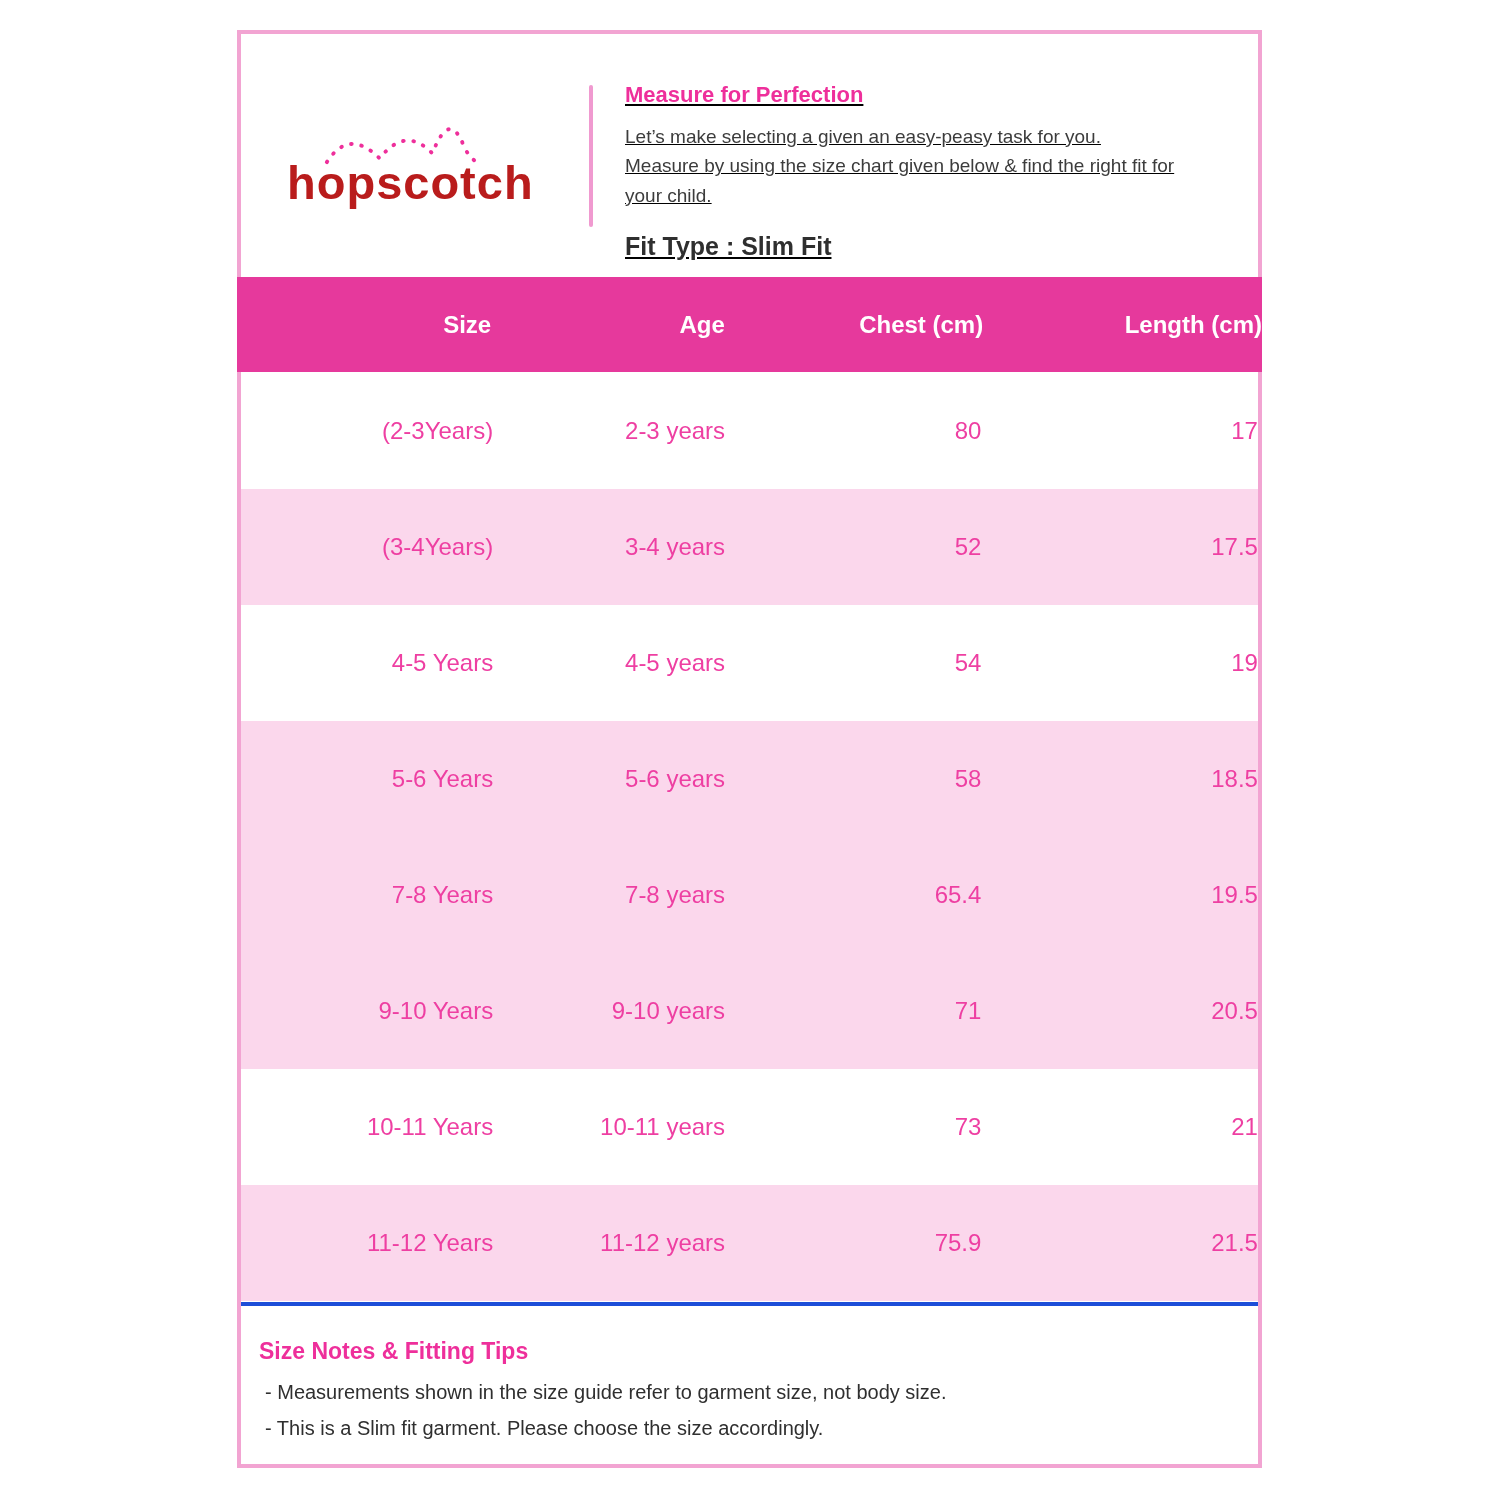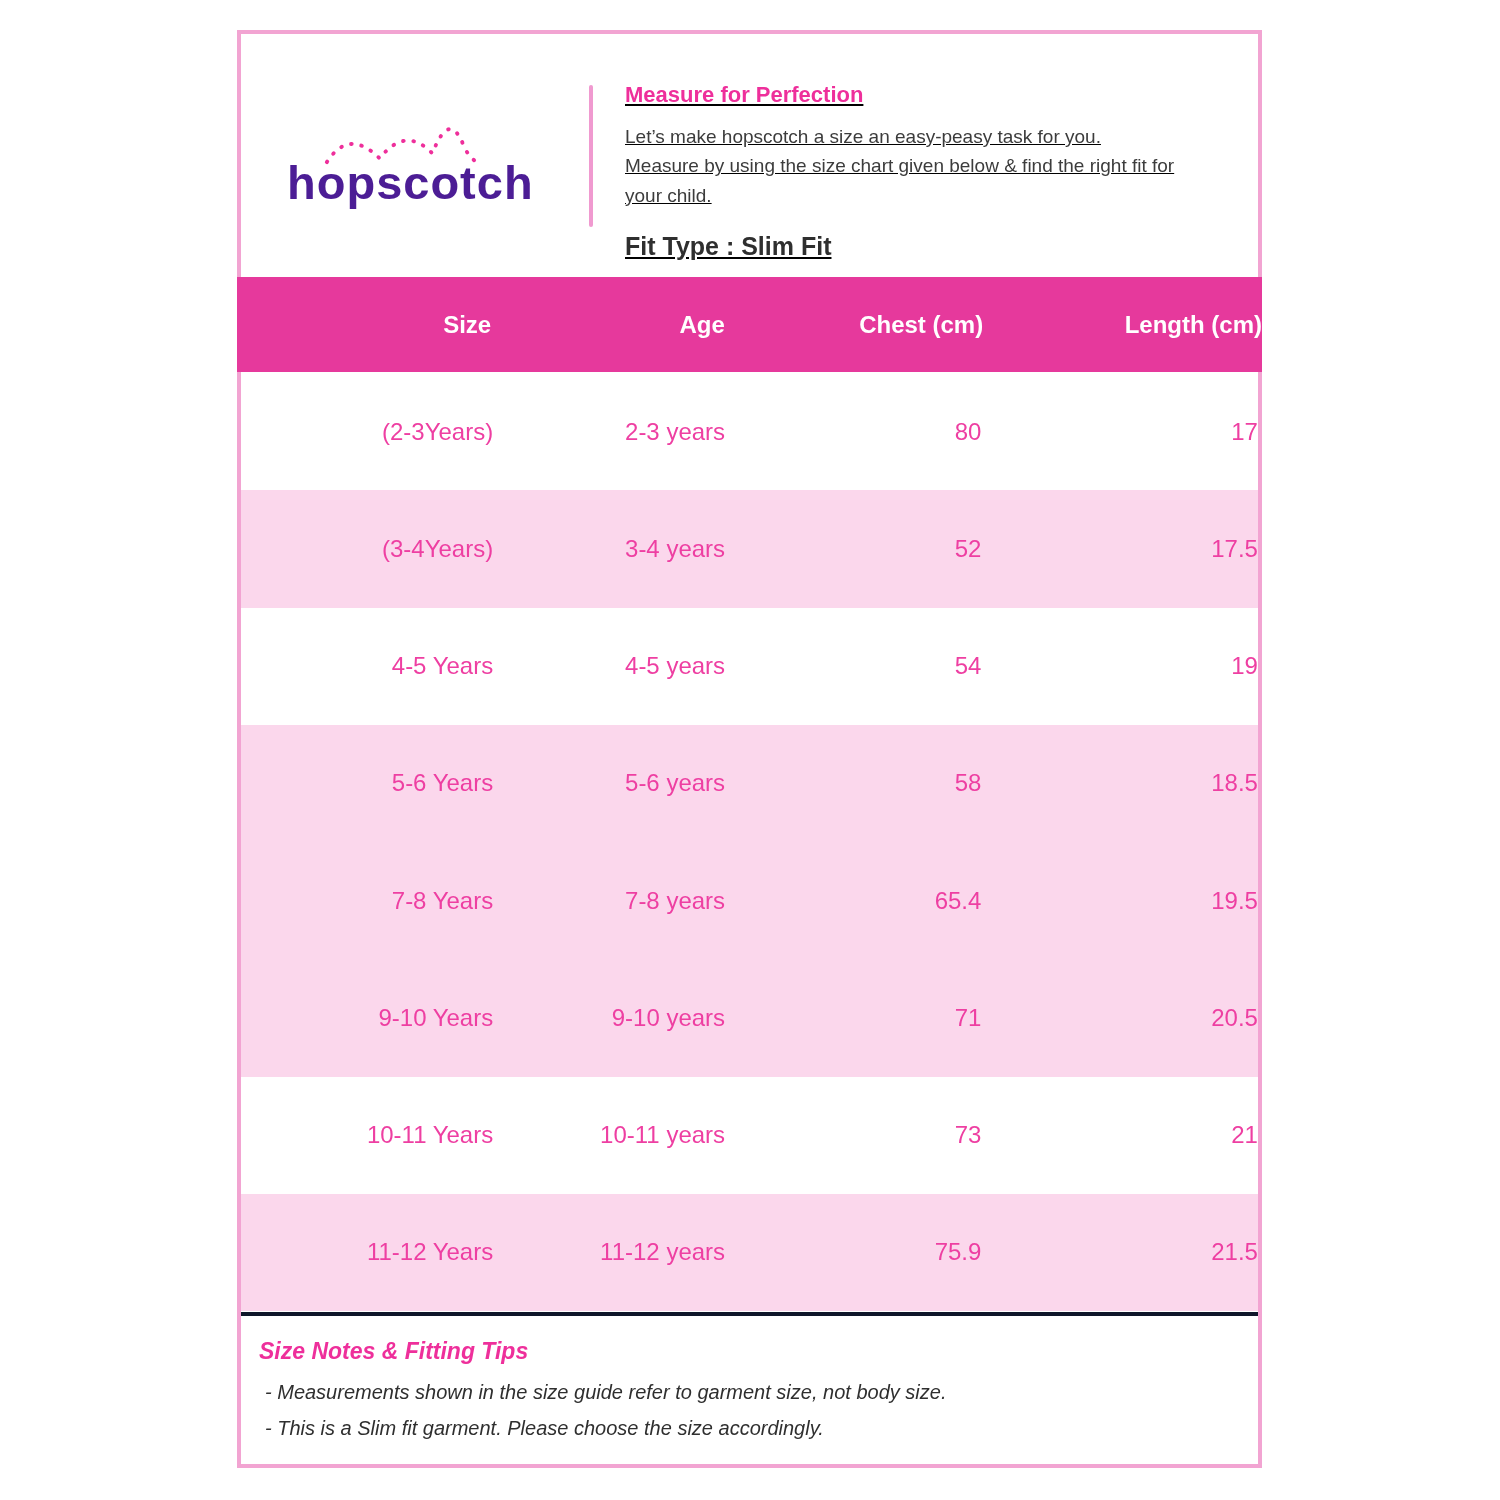--- a/index.html
+++ b/index.html
@@ -45,21 +45,21 @@
     margin-top: 8px;
   }
   .logo-arcs {
     margin-left: 34px;
     margin-bottom: -8px;
   }
   .logo-text {
     font-size: 47px;
     font-weight: 600;
     letter-spacing: 1px;
-    color: #4c1d95;
+    color: #b91c1c;
     line-height: 1;
   }
 
   .v-divider {
     width: 4px;
     height: 142px;
     background: #f09ad0;
     border-radius: 2px;
     flex: 0 0 auto;
     margin-left: 42px;
@@ -127,25 +127,24 @@
 
   .cell { text-align: right; box-sizing: border-box; }
   .c0 { width: 24.8%; }
   .c1 { width: 22.8%; }
   .c2 { width: 25.2%; }
   .c3 { width: 27.2%; }
 
   
   .notes {
     flex: 0 0 auto;
-    border-top: 4px solid #0f172a;
+    border-top: 4px solid #1d4ed8;
     background: #ffffff;
     box-sizing: border-box;
-    padding: 22px 24px 24px 18px;
-    font-style: italic;
+    padding: 32px 24px 24px 18px;
   }
   .notes-heading {
     color: #ee2f9b;
     font-size: 23px;
     font-weight: 700;
     margin-bottom: 16px;
   }
   .note-item {
     color: #2f2f2f;
     font-size: 20px;
@@ -165,21 +164,21 @@
         <path d="M4,40 Q22,12 47,37 Q68,10 90,33 Q104,-4 116,28 Q120,36 126,40" fill="none" stroke="#ee2f9b" stroke-width="3.2" stroke-linecap="round" stroke-dasharray="0.5 8"></path>
       </svg>
       <div class="logo-text">hopscotch</div>
     </div>
 
     <div class="v-divider"></div>
 
     <div class="intro">
       <div class="intro-heading">Measure for Perfection</div>
       <div class="intro-body">
-        <span>Let’s make hopscotch a size an easy-peasy task for you.</span><br>
+        <span>Let’s make selecting a given an easy-peasy task for you.</span><br>
         <span>Measure by using the size chart given below &amp; find the right fit for your child.</span>
       </div>
       <div class="fit-type">Fit Type : Slim Fit</div>
     </div>
   </div>
 
   <div class="size-table">
     <div class="thead">
       <div class="cell c0">Size</div>
       <div class="cell c1">Age</div>

